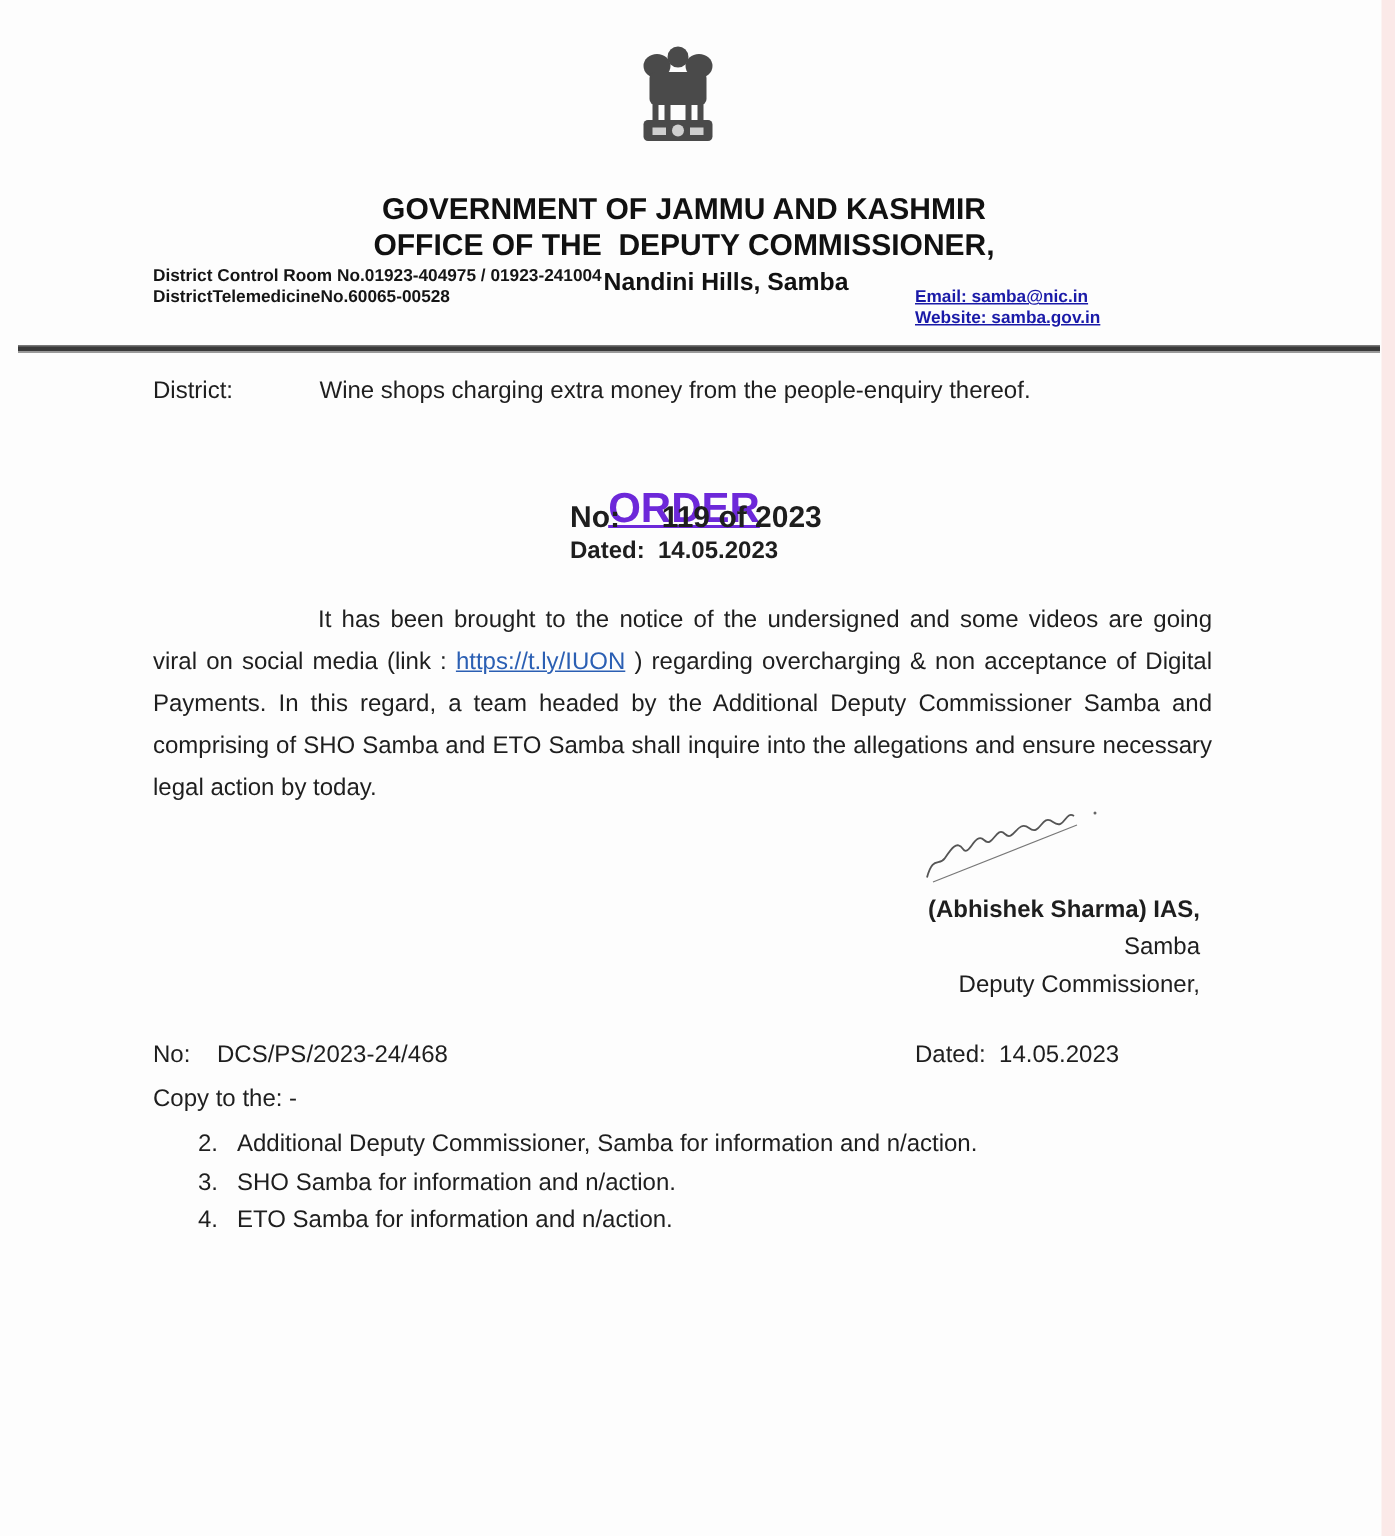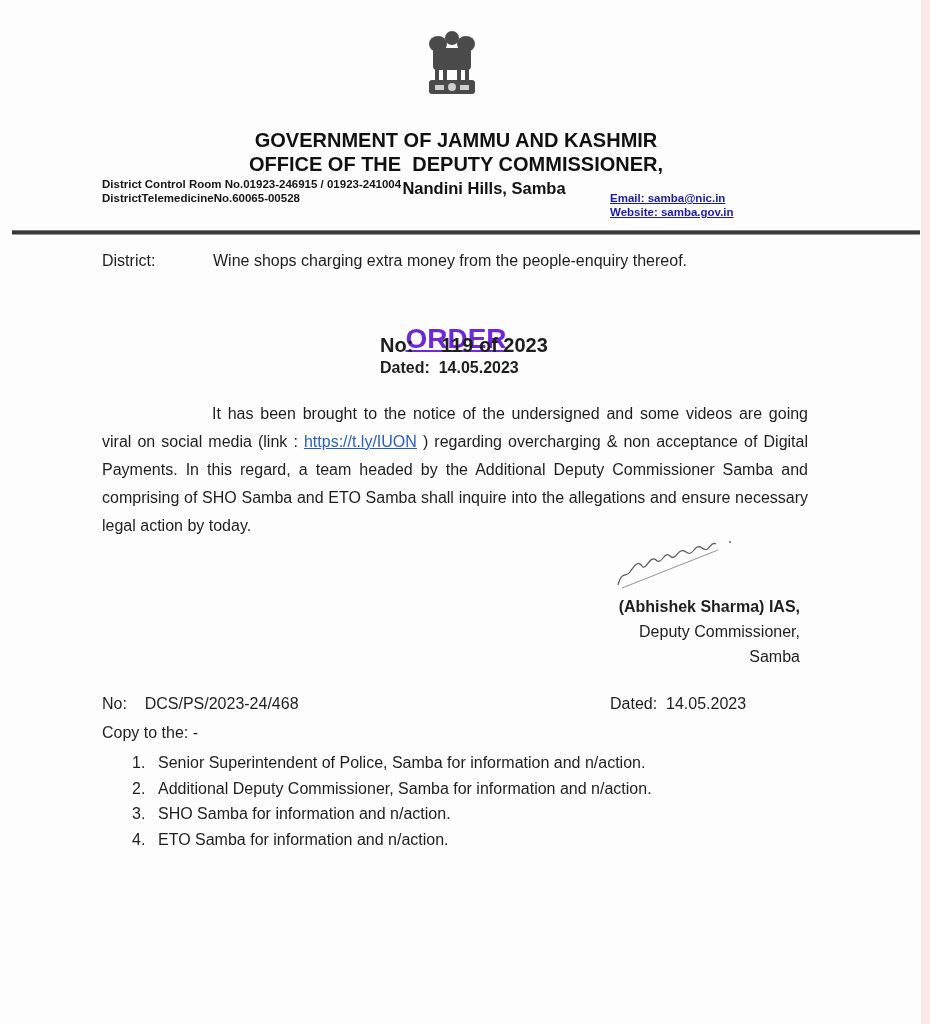--- a/index.html
+++ b/index.html
@@ -92,21 +92,21 @@
     <rect x="14" y="57" width="9" height="5"></rect>
     <rect x="39" y="57" width="9" height="5"></rect>
   </g>
 </svg>
 
 <div class="head-line h1">GOVERNMENT OF JAMMU AND KASHMIR</div>
 <div class="head-line h2">OFFICE OF THE  DEPUTY COMMISSIONER,</div>
 <div class="head-line h3">Nandini Hills, Samba</div>
 
 <div class="contacts">
-  <div>District Control Room No.01923-246915 / 01923-241004</div>
+  <div>District Control Room No.01923-404975 / 01923-241004</div>
   <div>DistrictTelemedicineNo.60065-00528</div>
 </div>
 
 <div class="web">
   <a>Email: samba@nic.in</a>
   <a>Website: samba.gov.in</a>
 </div>
 
 <div class="rule"></div>
 
@@ -120,26 +120,25 @@
 <div class="body-para"><span class="indent"></span><span>It has been brought to the notice of the undersigned and some videos are going viral on social media (link : </span><a>https://t.ly/IUON</a><span> ) regarding overcharging &amp; non acceptance of Digital Payments. In this regard, a team headed by the Additional Deputy Commissioner Samba and comprising  of SHO Samba and ETO Samba shall inquire into the allegations and ensure necessary legal action by today.</span></div>
 
 <svg class="signature" viewBox="0 0 140 60">
   <path d="M10 55 C 14 40, 18 48, 22 42 S 30 30, 34 36 S 42 24, 48 30 S 56 20, 62 26 S 70 16, 78 22 S 86 12, 94 18 S 102 10, 108 14" fill="none" stroke="#555" stroke-width="1.2"></path>
   <path d="M14 58 L 110 20" fill="none" stroke="#777" stroke-width="0.8"></path>
   <circle cx="122" cy="12" r="1" fill="#666"></circle>
 </svg>
 
 <div class="sig-block">
   <div class="sig-name">(Abhishek Sharma) IAS,</div>
+  <div>Samba</div>
   <div>Deputy Commissioner,</div>
-  <div>Samba</div>
 </div>
 
 <div class="text ref-no">No:    DCS/PS/2023-24/468</div>
 <div class="text ref-date">Dated:  14.05.2023</div>
 
 <div class="text copy-to">Copy to the: -</div>
 <ol class="copy-list">
-  <li><span class="num">1.</span><span>Senior Superintendent of Police, Samba for information and n/action.</span></li>
   <li><span class="num">2.</span><span>Additional Deputy Commissioner, Samba for information and n/action.</span></li>
   <li><span class="num">3.</span><span>SHO Samba for information and n/action.</span></li>
   <li><span class="num">4.</span><span>ETO Samba for information and n/action.</span></li>
 </ol>
 
 </body></html>

